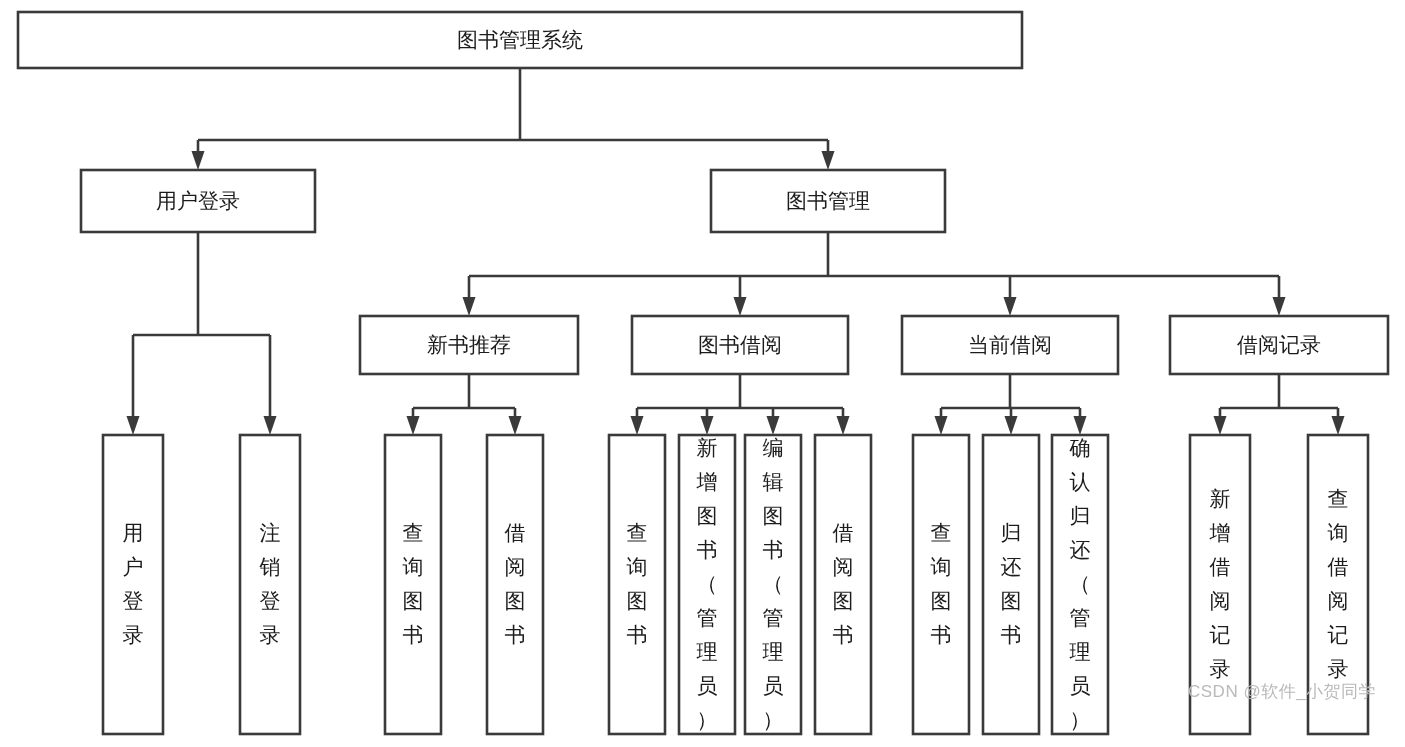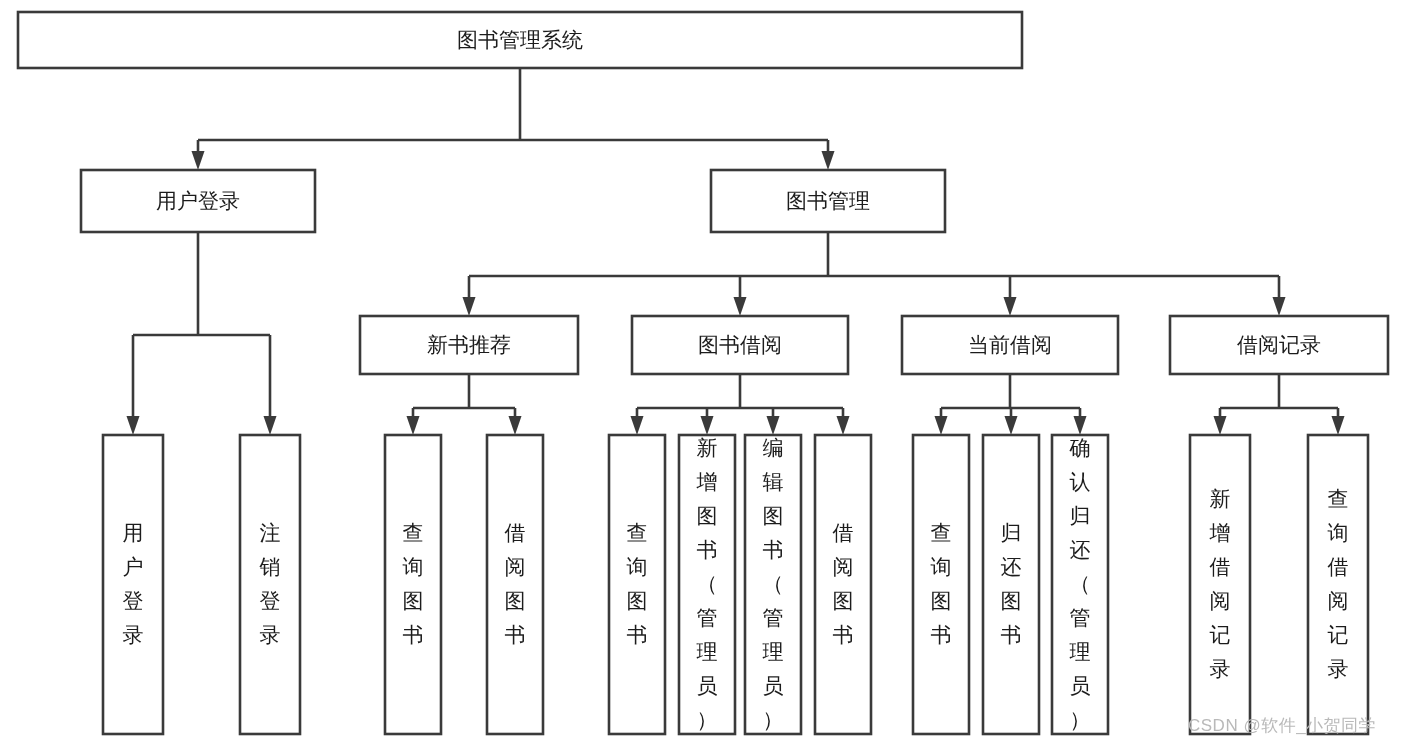--- a/index.html
+++ b/index.html
@@ -202,15 +202,15 @@
           <rect x="1190" y="435" width="60" height="299" class="node-rect"></rect>
           <text x="1220" y="505.5" class="node-label-vertical"><tspan x="1220" dy="0">新</tspan><tspan x="1220" dy="34">增</tspan><tspan x="1220" dy="34">借</tspan><tspan x="1220" dy="34">阅</tspan><tspan x="1220" dy="34">记</tspan><tspan x="1220" dy="34">录</tspan></text>
         </g>
         <g>
           <rect x="1308" y="435" width="60" height="299" class="node-rect"></rect>
           <text x="1338" y="505.5" class="node-label-vertical"><tspan x="1338" dy="0">查</tspan><tspan x="1338" dy="34">询</tspan><tspan x="1338" dy="34">借</tspan><tspan x="1338" dy="34">阅</tspan><tspan x="1338" dy="34">记</tspan><tspan x="1338" dy="34">录</tspan></text>
         </g>
       </g>
   </svg>
 
-  <div class="watermark-text" style="left:1188px; top:714px;">CSDN @软件_小贺同学</div>
+  <div class="watermark-text" style="left:1188px; top:680px;">CSDN @软件_小贺同学</div>
 
 </div>
 
 </body></html>

